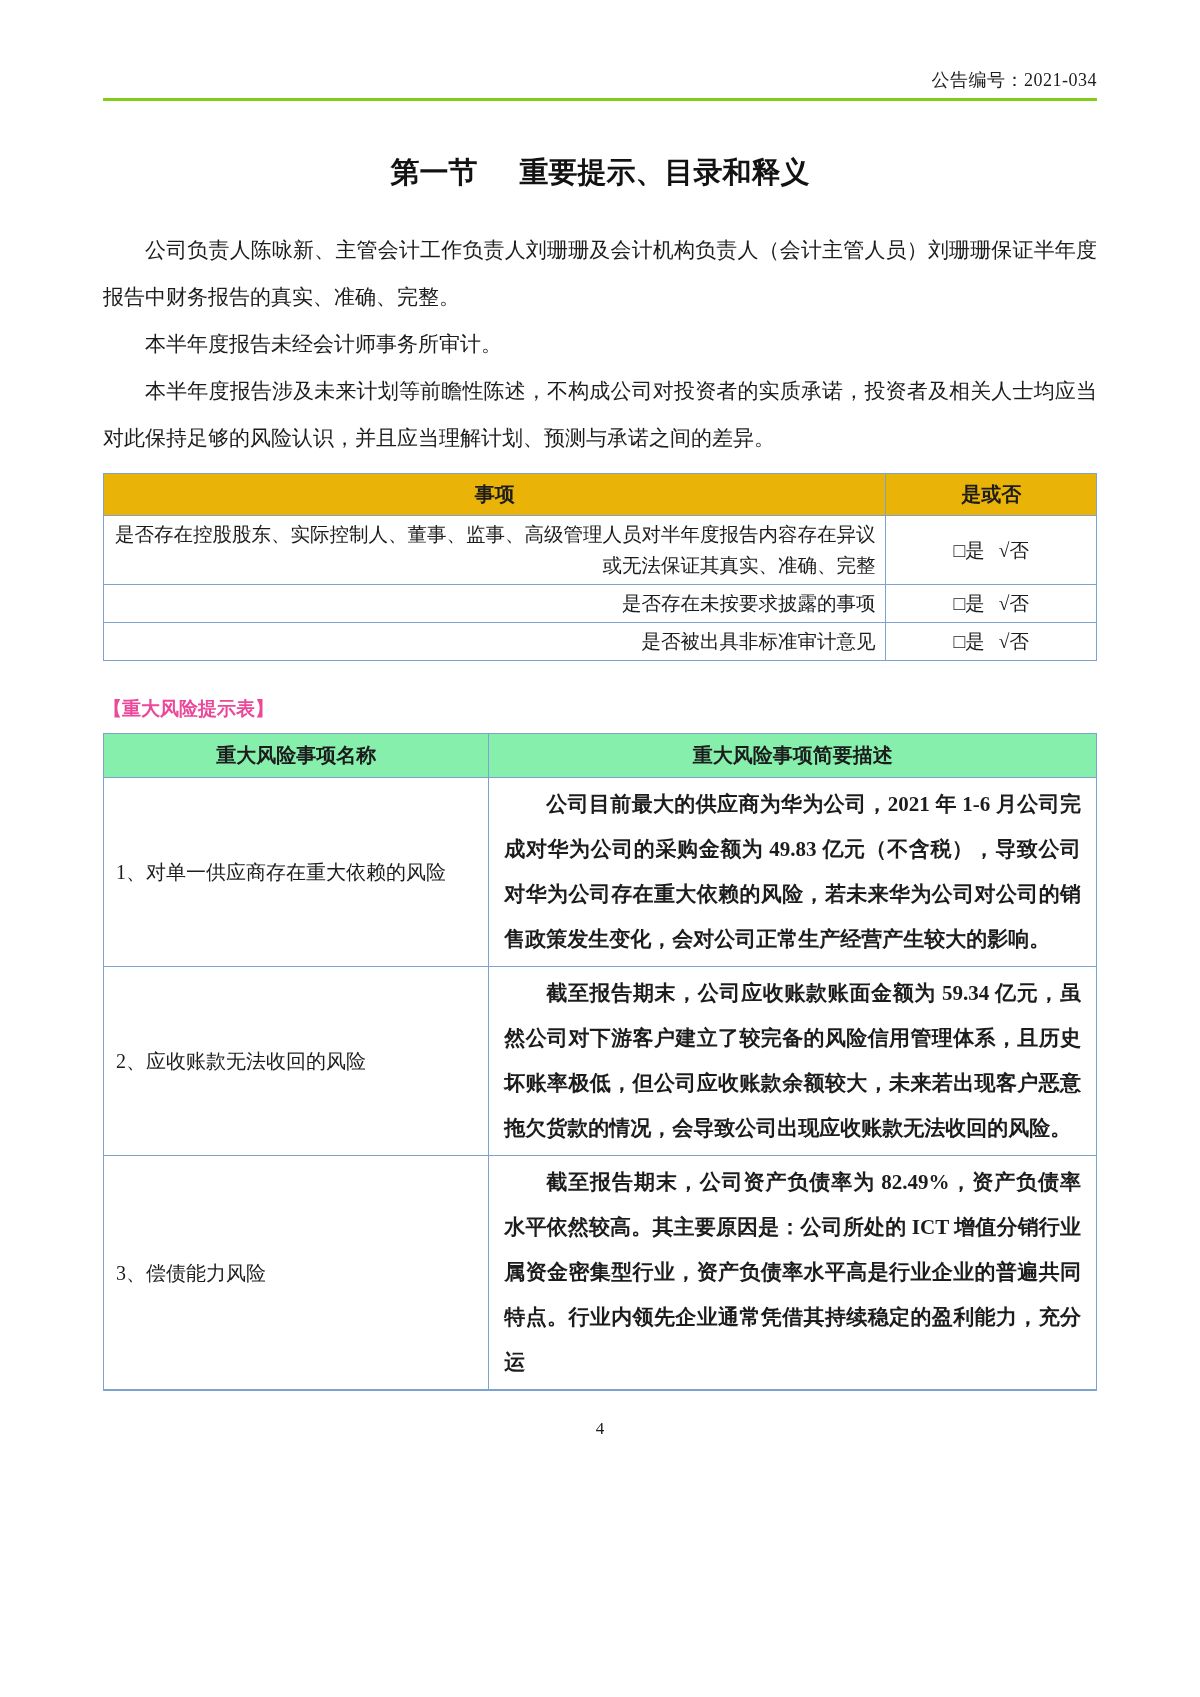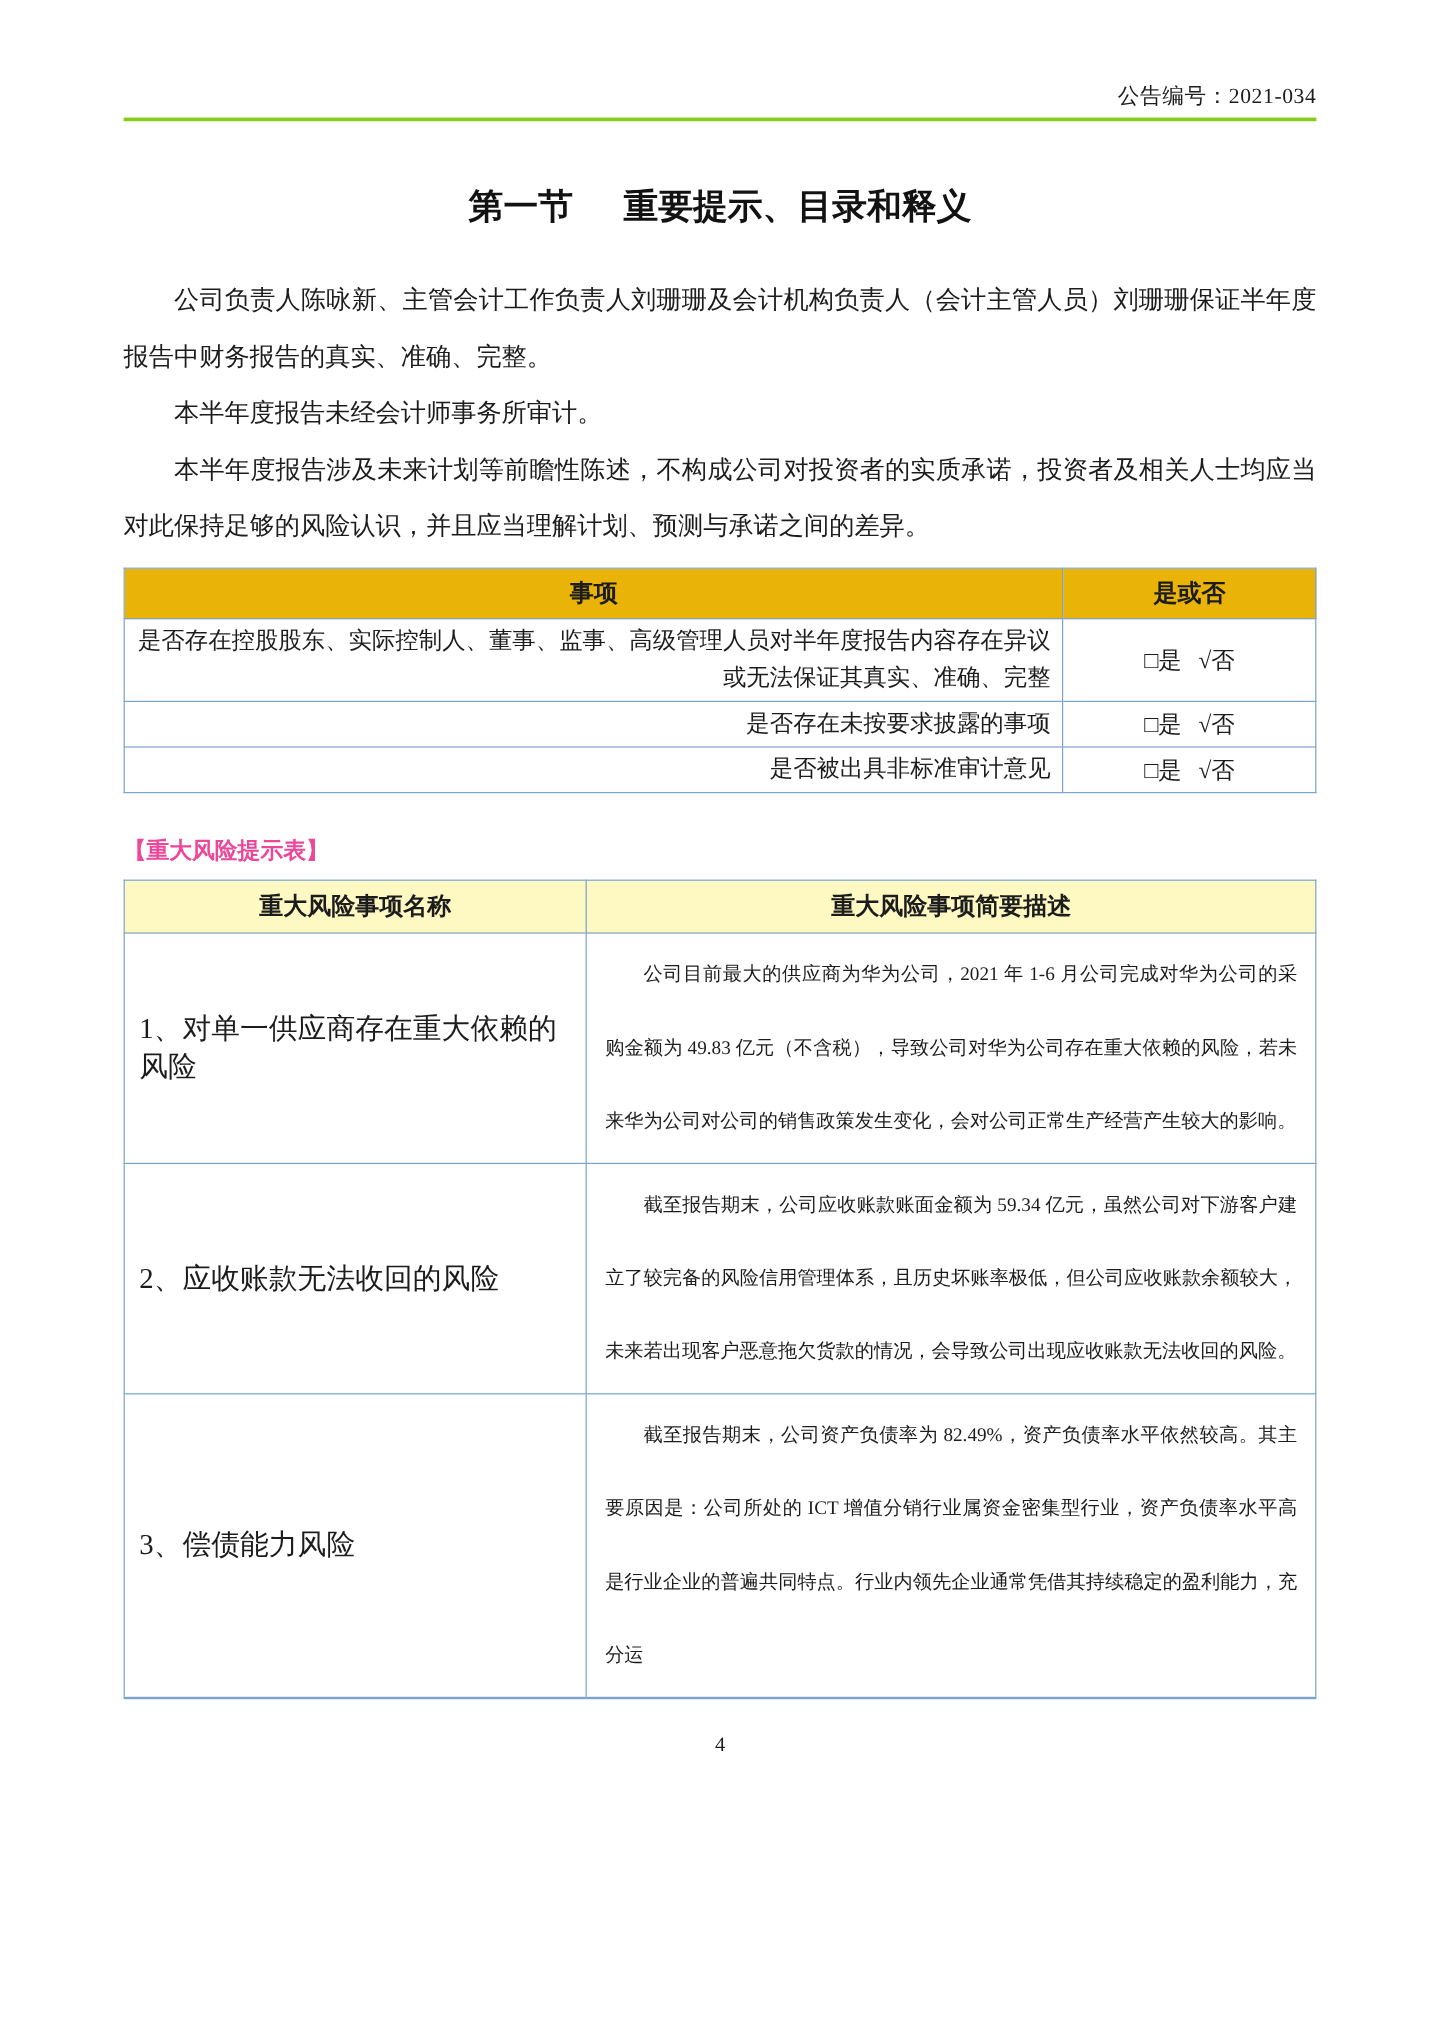--- a/index.html
+++ b/index.html
@@ -98,38 +98,39 @@
     width: 100%;
     border-collapse: collapse;
     margin-top: 11px;
     table-layout: fixed;
   }
   table.risk-table th, table.risk-table td {
     border: 1px solid #7ba3cd;
   }
   table.risk-table tr:last-child td { border-bottom: 2px solid #7ba3cd; }
   table.risk-table th {
-    background: #fef9c3;
+    background: #86efac;
     font-size: 20px;
     text-align: center;
     padding: 8px 4px;
   }
   td.risk-name-cell {
     vertical-align: middle;
-    font-size: 24px;
+    font-size: 20px;
     padding: 4px 6px 4px 12px;
     line-height: 32px;
   }
   td.risk-desc-cell {
-    font-size: 16px;
-    line-height: 61px;
+    font-size: 21px;
+    line-height: 45px;
     text-align: justify;
     text-indent: 2em;
     padding: 4px 15px;
     vertical-align: middle;
+    font-weight: bold;
   }
 
   
   .page-number {
     margin-top: 28px;
     text-align: center;
     font-size: 17px;
     color: #1c1c1c;
   }
 </style>

